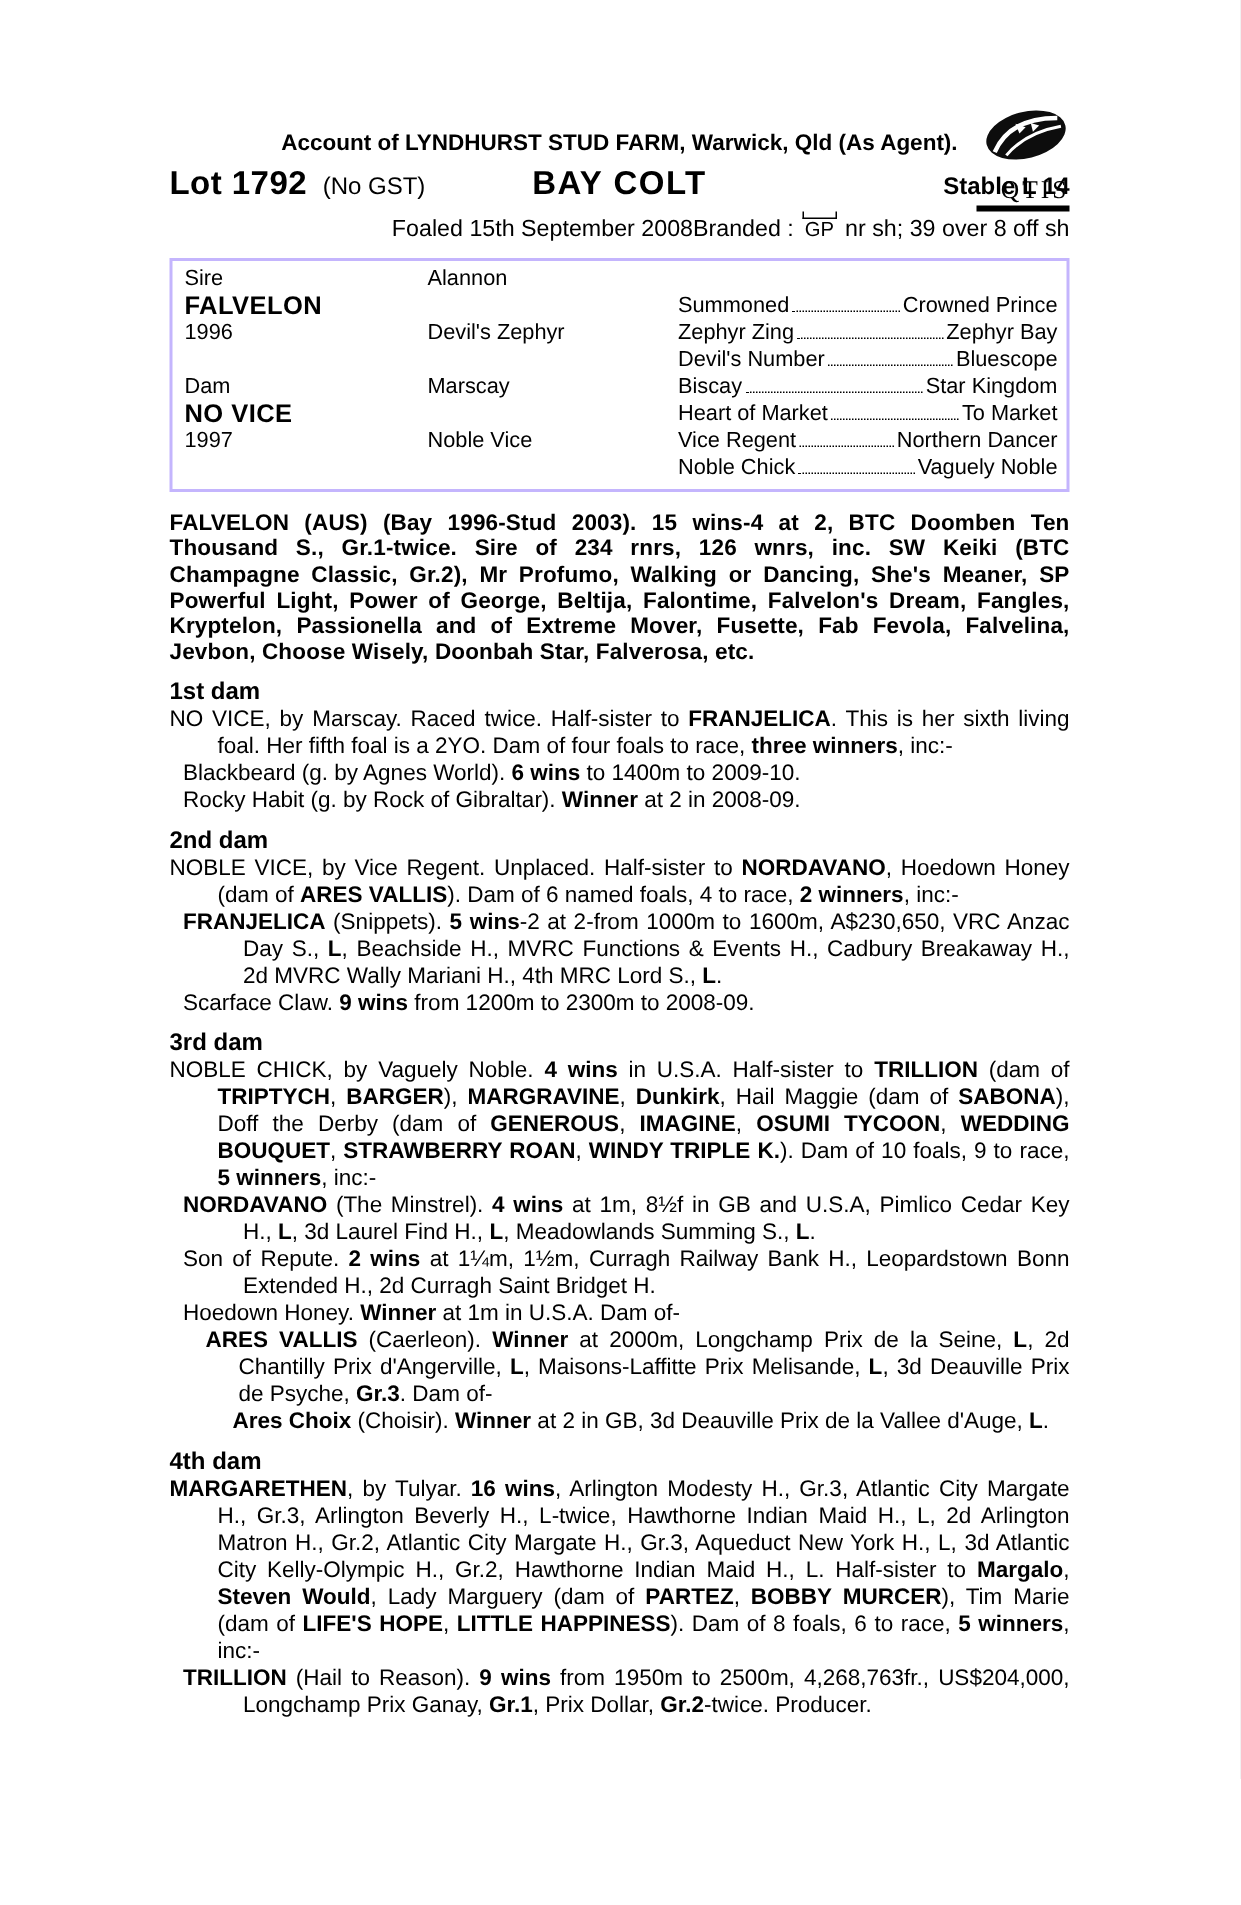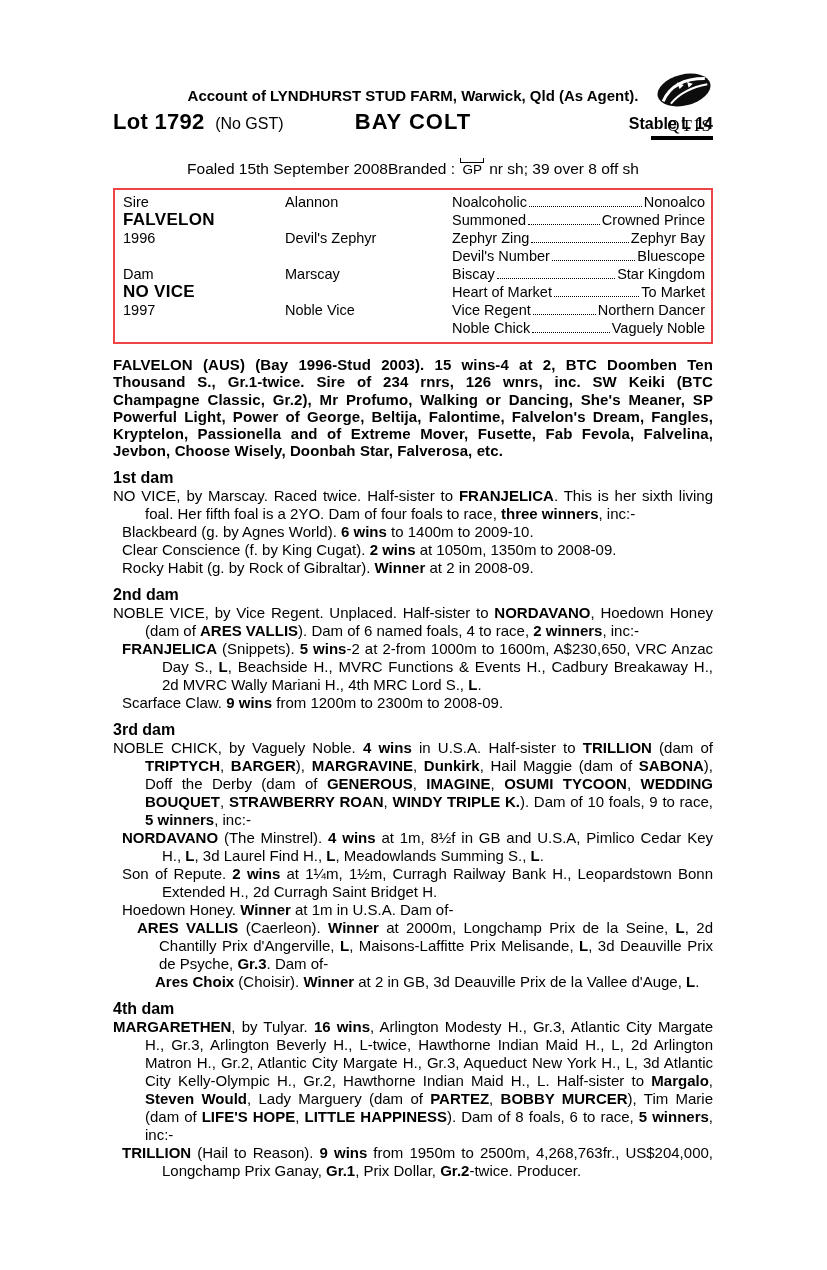--- a/index.html
+++ b/index.html
@@ -11,34 +11,34 @@
   .content { position:absolute; left:113px; top:0; width:600px; }
 
   
   .account-line { margin-top:88px; text-align:center; font-weight:bold; font-size:15px; line-height:16px; }
   .lot-line { display:grid; grid-template-columns:1fr auto 1fr; align-items:baseline; margin-top:5px; }
   .lot-left { white-space:nowrap; }
   .lot-number { font-weight:bold; font-size:22px; letter-spacing:0.3px; }
   .gst-note { font-size:16px; margin-left:6px; }
   .colt-title { font-weight:bold; font-size:22px; letter-spacing:1px; text-align:center; }
   .stable-label { font-weight:bold; font-size:16px; text-align:right; white-space:nowrap; }
-  .foaled-line { display:flex; justify-content:center; align-items:baseline; margin-top:25px; font-size:15.5px; }
+  .foaled-line { display:flex; justify-content:flex-end; align-items:baseline; margin-top:9px; font-size:15.5px; }
   .brand-mark { position:relative; display:inline-block; font-size:13.5px; margin:0 2px; padding:0 1px; }
   .brand-mark::before {
     content:""; position:absolute; left:-1px; right:-1px; top:-4px; height:4px;
     border-bottom:1.5px solid #000; border-left:1.5px solid #000; border-right:1.5px solid #000;
   }
 
   
   .qtis-logo { position:absolute; right:0; top:71px; width:62px; text-align:right; }
   .qtis-text { font-family:"Liberation Serif", serif; font-size:17px; letter-spacing:2px; line-height:18px; }
   .qtis-bar { height:4px; background:#000; margin-top:1px; }
 
   
-  .ped-table { margin-top:10px; border:2px solid #ef4444; padding:3px 6px 5px 8px; }
+  .ped-table { margin-top:10px; border:2px solid #c4b5fd; padding:3px 6px 5px 8px; }
   .trow { display:flex; line-height:18px; font-size:14.5px; }
   .tc1 { width:162px; flex:none; }
   .tc2 { width:167px; flex:none; }
   .tc3 { flex:1; display:flex; align-items:baseline; min-width:0; }
   .big-name { font-weight:bold; font-size:17px; letter-spacing:0.3px; }
   .leader-dots { flex:1; border-bottom:1.6px dotted #000; margin:0 2px 3px 2px; min-width:10px; }
   .tc3 .lname, .tc3 .rname { white-space:nowrap; }
 
   
   .sire-summary { margin-top:12px; font-size:15px; line-height:17.3px; text-align:justify; }
@@ -89,25 +89,20 @@
       <span>Foaled 15th September 2008</span>
       <span>
         <span>Branded : </span><span class="brand-mark">GP</span><span> nr sh; 39 over 8 off sh</span>
       </span>
     </div>
 
     <div class="ped-table" id="ped-table">
         <div class="trow">
           <span class="tc1">Sire</span>
           <span class="tc2">Alannon</span>
-          <span class="tc3">
-            <span class="lname">Noalcoholic</span>
-            <span class="leader-dots"></span>
-            <span class="rname">Nonoalco</span>
-          </span>
         </div>
         <div class="trow">
           <span class="tc1 big-name">FALVELON</span>
           <span class="tc2"></span>
           <span class="tc3">
             <span class="lname">Summoned</span>
             <span class="leader-dots"></span>
             <span class="rname">Crowned Prince</span>
           </span>
         </div>
@@ -166,21 +161,20 @@
           </span>
         </div>
       </div>
 
     <div class="sire-summary"><b>FALVELON (AUS) (Bay 1996-Stud 2003). 15 wins-4 at 2, BTC Doomben Ten Thousand S., Gr.1-twice. Sire of 234 rnrs, 126 wnrs, inc. SW Keiki (BTC Champagne Classic, Gr.2), Mr Profumo, Walking or Dancing, She's Meaner, SP Powerful Light, Power of George, Beltija, Falontime, Falvelon's Dream, Fangles, Kryptelon, Passionella and of Extreme Mover, Fusette, Fab Fevola, Falvelina, Jevbon, Choose Wisely, Doonbah Star, Falverosa, etc.</b></div>
 
     <div class="sections" id="sections">
         <div class="sec-heading">1st dam</div>
         <div class="para lvl0"><span>NO VICE, by Marscay. Raced twice. Half-sister to </span><b>FRANJELICA</b><span>. This is her sixth living foal. Her fifth foal is a 2YO. Dam of four foals to race, </span><b>three winners</b><span>, inc:-</span></div>
         <div class="para lvl1"><span>Blackbeard (g. by Agnes World). </span><b>6 wins</b><span> to 1400m to 2009-10.</span></div>
-        <div class="para lvl1"><span>Clear Conscience (f. by King Cugat). </span><b>2 wins</b><span> at 1050m, 1350m to 2008-09.</span></div>
         <div class="para lvl1"><span>Rocky Habit (g. by Rock of Gibraltar). </span><b>Winner</b><span> at 2 in 2008-09.</span></div>
         <div class="sec-heading">2nd dam</div>
         <div class="para lvl0"><span>NOBLE VICE, by Vice Regent. Unplaced. Half-sister to </span><b>NORDAVANO</b><span>, Hoedown Honey (dam of </span><b>ARES VALLIS</b><span>). Dam of 6 named foals, 4 to race, </span><b>2 winners</b><span>, inc:-</span></div>
         <div class="para lvl1"><b>FRANJELICA</b><span> (Snippets). </span><b>5 wins</b><span>-2 at 2-from 1000m to 1600m, A$230,650, VRC Anzac Day S., </span><b>L</b><span>, Beachside H., MVRC Functions &amp; Events H., Cadbury Breakaway H., 2d MVRC Wally Mariani H., 4th MRC Lord S., </span><b>L</b><span>.</span></div>
         <div class="para lvl1"><span>Scarface Claw. </span><b>9 wins</b><span> from 1200m to 2300m to 2008-09.</span></div>
         <div class="sec-heading">3rd dam</div>
         <div class="para lvl0"><span>NOBLE CHICK, by Vaguely Noble. </span><b>4 wins</b><span> in U.S.A. Half-sister to </span><b>TRILLION</b><span> (dam of </span><b>TRIPTYCH</b><span>, </span><b>BARGER</b><span>), </span><b>MARGRAVINE</b><span>, </span><b>Dunkirk</b><span>, Hail Maggie (dam of </span><b>SABONA</b><span>), Doff the Derby (dam of </span><b>GENEROUS</b><span>, </span><b>IMAGINE</b><span>, </span><b>OSUMI TYCOON</b><span>, </span><b>WEDDING BOUQUET</b><span>, </span><b>STRAWBERRY ROAN</b><span>, </span><b>WINDY TRIPLE K.</b><span>). Dam of 10 foals, 9 to race, </span><b>5 winners</b><span>, inc:-</span></div>
         <div class="para lvl1"><b>NORDAVANO</b><span> (The Minstrel). </span><b>4 wins</b><span> at 1m, 8½f in GB and U.S.A, Pimlico Cedar Key H., </span><b>L</b><span>, 3d Laurel Find H., </span><b>L</b><span>, Meadowlands Summing S., </span><b>L</b><span>.</span></div>
         <div class="para lvl1"><span>Son of Repute. </span><b>2 wins</b><span> at 1¼m, 1½m, Curragh Railway Bank H., Leopardstown Bonn Extended H., 2d Curragh Saint Bridget H.</span></div>
         <div class="para lvl1"><span>Hoedown Honey. </span><b>Winner</b><span> at 1m in U.S.A. Dam of-</span></div>

